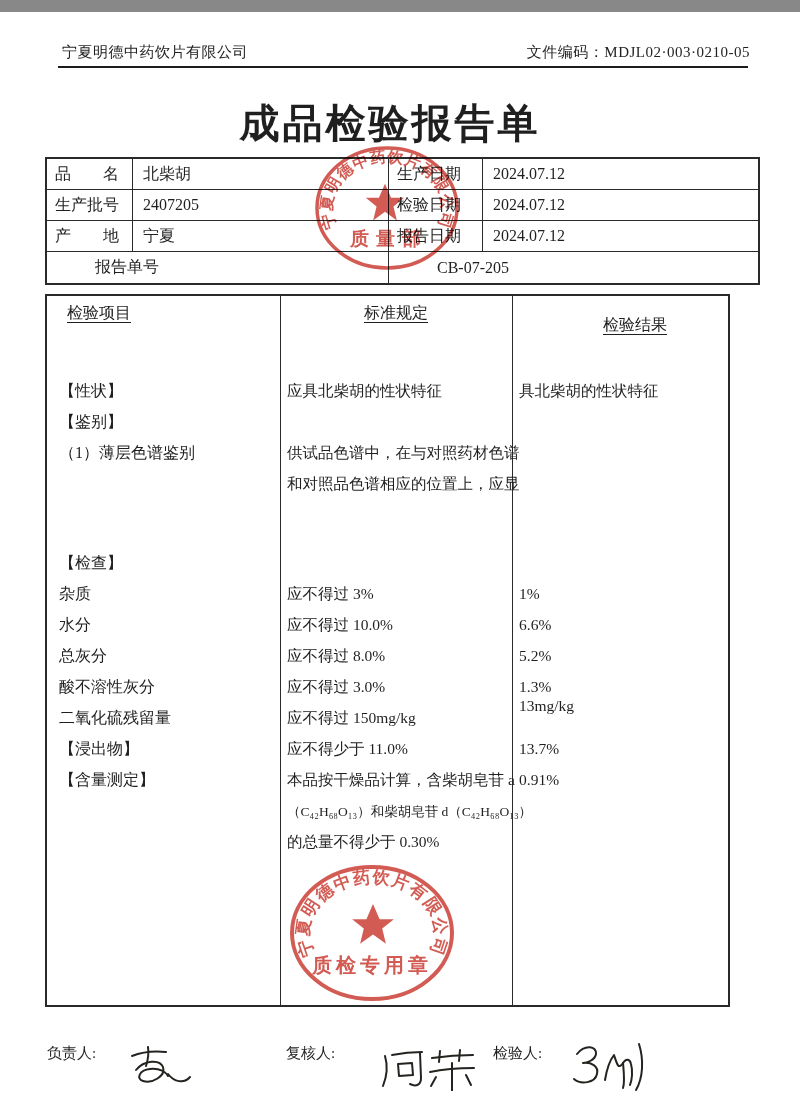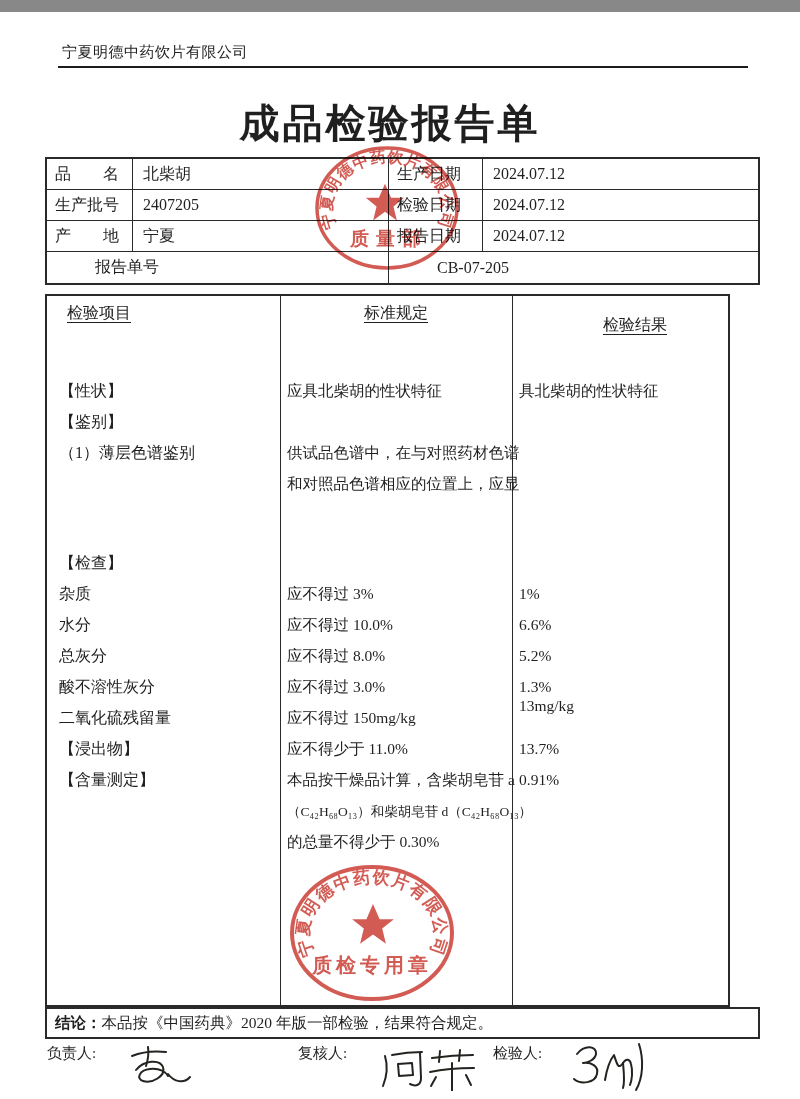--- a/index.html
+++ b/index.html
@@ -45,20 +45,21 @@
   .stamp text{fill:#cc453c;font-family:"Liberation Serif","DejaVu Serif",serif;font-weight:bold;}
   .stamp .ring{fill:none;stroke:#cc453c;}
   .stamp .star{fill:#cc453c;}
 </style>
 </head>
 <body>
 
 <div class="page">
 
   <div class="abs hdr" style="left:62px">宁夏明德中药饮片有限公司</div>
+  <div class="abs hdr" style="right:50px">文件编码：MDJL02·003·0210-05</div>
   <div class="abs hdr-rule"></div>
 
   <div class="abs doc-title">成品检验报告单</div>
 
   <div class="abs info-table">
     <div class="cell">品　　名</div>
     <div class="cell val">北柴胡</div>
     <div class="cell">生产日期</div>
     <div class="cell val last-col">2024.07.12</div>
 
@@ -144,27 +145,23 @@
     <path id="arcBottom" d="M 24.8,85.6 A 63,50 0 1 1 145.2,85.6" fill="none"></path>
     <text font-size="17" letter-spacing="1.5">
       <textPath href="#arcBottom" startOffset="50%" text-anchor="middle">宁夏明德中药饮片有限公司</textPath>
     </text>
     <g class="star" transform="translate(86,64)">
       <path d="M0,-22 L6.6,-6.8 L20.9,-6.8 L9.2,2.6 L12.9,17.8 L0,8.4 L-12.9,17.8 L-9.2,2.6 L-20.9,-6.8 L-6.6,-6.8 Z"></path>
     </g>
     <text x="85" y="110" font-size="20" letter-spacing="4" text-anchor="middle">质检专用章</text>
   </svg>
 
-  <div class="abs conclusion">
-    <b>结论：</b>
-    <span>本品按《中国药典》2020 年版一部检验，结果符合规定。</span>
-  </div>
 
   <div class="abs sig-label" style="left:47px">负责人:</div>
-  <div class="abs sig-label" style="left:298px">复核人:</div>
+  <div class="abs sig-label" style="left:286px">复核人:</div>
   <div class="abs sig-label" style="left:493px">检验人:</div>
 
   <div class="abs sig" style="left:126px;top:1032px">
     <svg width="90" height="42" viewBox="0 0 90 42">
       <path d="M6,12 C16,8 30,7 40,8"></path>
       <path d="M22,3 C23,10 22,16 20,22"></path>
       <path d="M10,26 C18,16 34,15 37,23 C40,32 26,40 17,37 C10,35 13,26 24,25 C34,24 40,28 42,32"></path>
       <path d="M42,30 C48,38 58,40 64,33"></path>
     </svg>
   </div>

